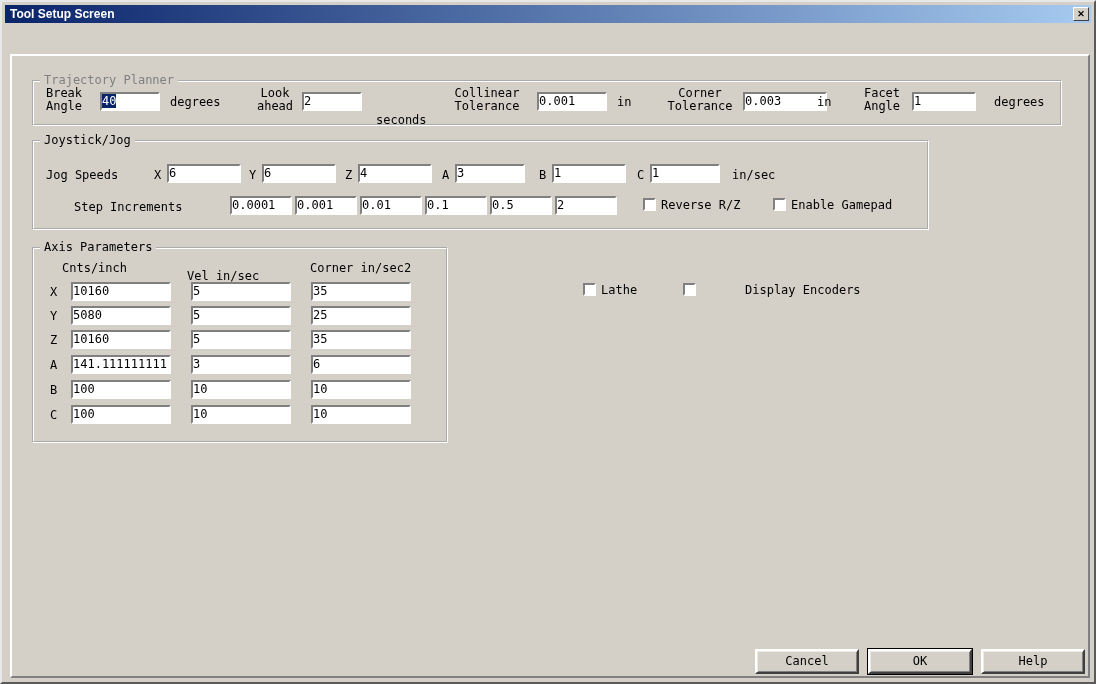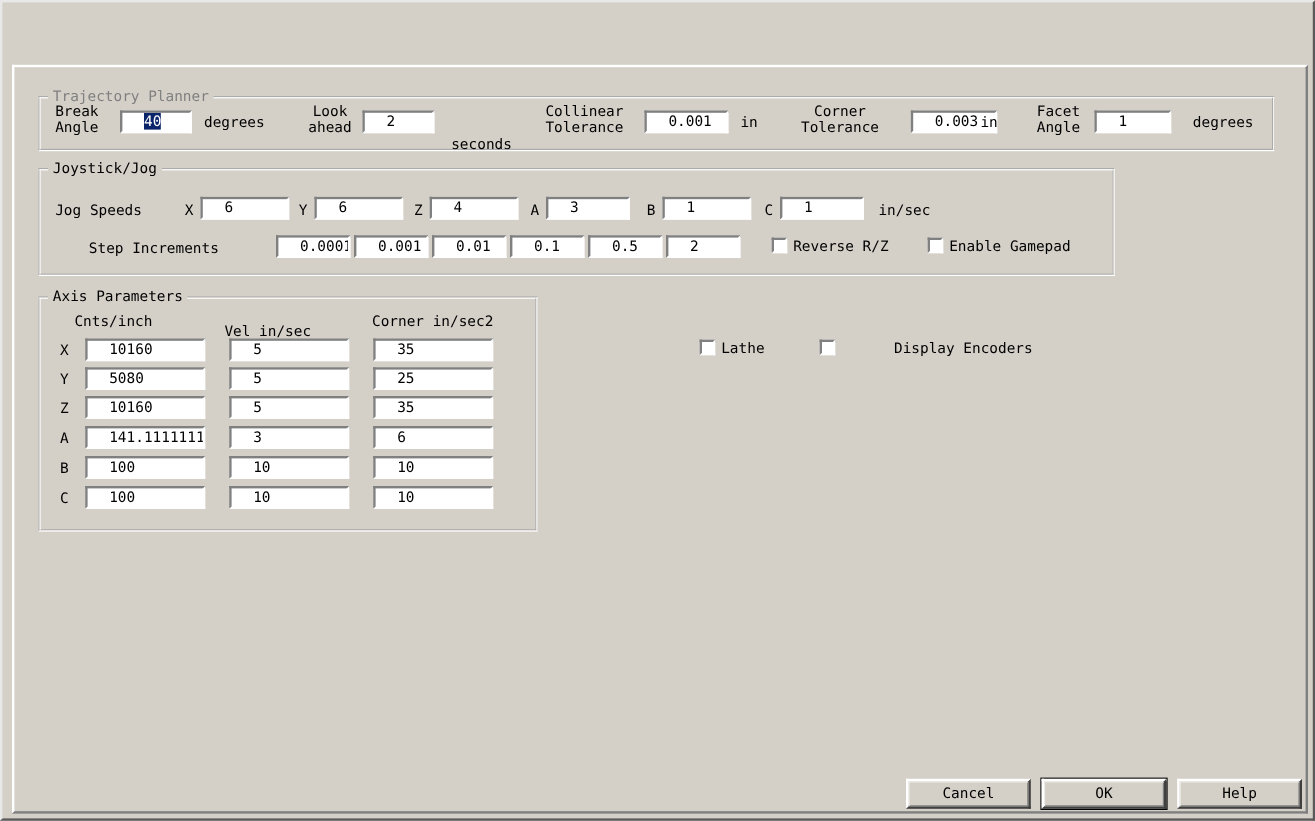--- a/index.html
+++ b/index.html
@@ -43,21 +43,21 @@
   }
   .group { position:absolute; border:2px groove #ffffff; }
   .group-label {
     position:absolute; top:-9px; left:6px; background:var(--face,#d4d0c8);
     padding:0 4px; line-height:14px; white-space:nowrap;
   }
   .group-label.disabled { color:#808080; }
   .field {
     position:absolute; height:19px; background:#fff;
     border:2px solid; border-color:#808080 #fff #fff #808080;
-    padding:0 18px; line-height:14px; white-space:nowrap; overflow:hidden;
+    padding:0 0; line-height:14px; white-space:nowrap; overflow:hidden;
     cursor:text;
   }
   .sel { background:var(--selection,#0a246a); color:#fff; }
   .lbl { position:absolute; line-height:14px; white-space:nowrap; }
   .lbl2 { position:absolute; text-align:center; line-height:13px; white-space:nowrap; }
   .lbl2 span { display:block; }
   .checkbox {
     position:absolute; width:13px; height:13px; background:#fff;
     border:2px solid; border-color:#808080 #fff #fff #808080; cursor:default;
   }
@@ -68,20 +68,24 @@
     box-shadow: inset 1px 1px 0 #eceae5, inset -1px -1px 0 #808080;
     text-align:center; line-height:21px; cursor:default;
   }
   .btn.default { box-shadow: 0 0 0 1px #000, inset 1px 1px 0 #eceae5, inset -1px -1px 0 #808080; }
 </style>
 </head>
 <body>
 
 <div class="window">
 
+  <div class="titlebar">
+    <span class="title">Tool Setup Screen</span>
+    <span class="closebtn"><span>✕</span></span>
+  </div>
 
 
   <div class="pane">
 
     <div class="group" style="left:20px; top:24px; width:1030px; height:46px;">
       <div class="group-label disabled">Trajectory Planner</div>
 
       <div class="lbl2" style="left:4px; top:5px; width:52px;">
         <span>Break</span>
         <span>Angle</span>
@@ -100,21 +104,21 @@
         <span>Collinear</span>
         <span>Tolerance</span>
       </div>
       <div class="field" style="left:503px; top:10px; width:70px;">0.001</div>
       <div class="lbl" style="left:583px; top:13px;">in</div>
 
       <div class="lbl2" style="left:626px; top:5px; width:80px;">
         <span>Corner</span>
         <span>Tolerance</span>
       </div>
-      <div class="field" style="left:725px; top:10px; width:72px;">0.003</div>
+      <div class="field" style="left:709px; top:10px; width:84px;">0.003</div>
       <div class="lbl" style="left:783px; top:13px;">in</div>
 
       <div class="lbl2" style="left:820px; top:5px; width:56px;">
         <span>Facet</span>
         <span>Angle</span>
       </div>
       <div class="field" style="left:878px; top:10px; width:64px;">1</div>
       <div class="lbl" style="left:960px; top:13px;">degrees</div>
     </div>
 

